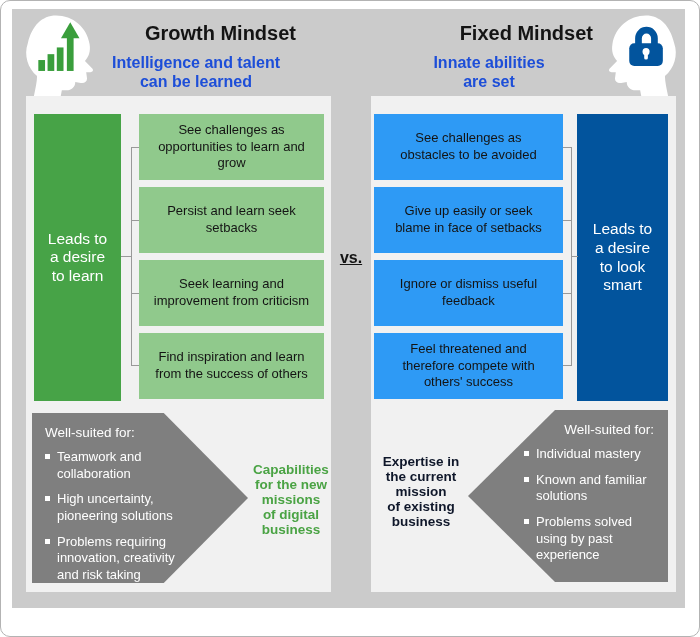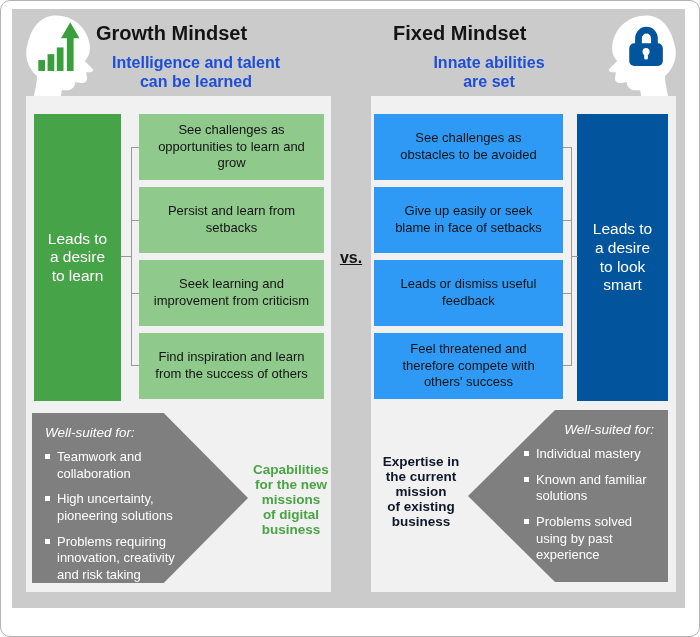--- a/index.html
+++ b/index.html
@@ -8,21 +8,21 @@
     background:#ffffff;border:1px solid #b3b3b3;border-radius:10px;
     box-sizing:border-box;overflow:hidden;
     font-family:"Liberation Sans","DejaVu Sans",sans-serif;color:#111;
   }
   .abs{position:absolute;}
   .band{left:11px;top:8px;width:673px;height:599px;background:#cbcbcb;}
   .panel{top:95px;width:305px;height:496px;background:#f1f1f1;}
   .panel.left{left:25px;}
   .panel.right{left:370px;}
 
-  .title{top:21px;width:200px;text-align:left;font-size:20px;font-weight:bold;color:#141414;}
+  .title{top:21px;width:200px;text-align:right;font-size:20px;font-weight:bold;color:#141414;}
   .subtitle{top:52px;width:210px;text-align:center;font-size:16px;font-weight:bold;line-height:1.2;white-space:pre-line;color:#1d4ed8;}
 
   .head-icon{top:12px;width:84px;height:84px;}
 
   .vs{left:328px;top:248px;width:44px;text-align:center;font-size:16px;font-weight:bold;color:#141414;text-decoration:underline;}
 
   .outcome{
     top:113px;height:287px;display:flex;align-items:center;justify-content:center;
     text-align:center;color:#fff;font-size:15.5px;line-height:1.2;white-space:pre-line;
   }
@@ -43,21 +43,21 @@
   .arrow.point-right{
     left:31px;top:412px;width:216px;height:170px;
     clip-path:polygon(0 0,61% 0,100% 50%,61% 100%,0 100%);
     padding:12px 0 0 13px;
   }
   .arrow.point-left{
     left:467px;top:409px;width:200px;height:172px;
     clip-path:polygon(100% 0,43.5% 0,0 50%,43.5% 100%,100% 100%);
     padding:12px 14px 0 0;
   }
-  .ws-heading{font-size:13.5px;font-style:italic;}
+  .ws-heading{font-size:13.5px;}
   .arrow.point-left .ws-heading{text-align:right;}
   .ws-list{margin-top:9px;}
   .arrow.point-left .ws-list{margin-left:56px;}
   .ws-item{display:flex;gap:7px;margin-bottom:9px;font-size:13px;line-height:1.28;white-space:pre-line;}
   .sq{flex:none;width:5px;height:5px;background:#fff;margin-top:5px;}
 
   .caption{
     text-align:center;font-weight:bold;font-size:13.5px;line-height:1.12;white-space:pre-line;
   }
   .caption.green{left:238px;top:461px;width:104px;color:#4aa344;}
@@ -104,39 +104,39 @@
 
   <div class="abs vs">vs.</div>
 
   <div class="abs outcome green">Leads to
 a desire
 to learn</div>
 
   <div class="abs behavior g r1">See challenges as
 opportunities to learn and
 grow</div>
-  <div class="abs behavior g r2">Persist and learn from
+  <div class="abs behavior g r2">Persist and learn seek
 setbacks</div>
   <div class="abs behavior g r3">Seek learning and
 improvement from criticism</div>
   <div class="abs behavior g r4">Find inspiration and learn
 from the success of others</div>
 
   <div class="abs cline" style="left:130px;top:146px;width:1px;height:219px;"></div>
   <div class="abs cline" style="left:130px;top:146px;width:8px;height:1px;"></div>
   <div class="abs cline" style="left:130px;top:219px;width:8px;height:1px;"></div>
   <div class="abs cline" style="left:130px;top:292px;width:8px;height:1px;"></div>
   <div class="abs cline" style="left:130px;top:364px;width:8px;height:1px;"></div>
   <div class="abs cline" style="left:120px;top:255px;width:11px;height:1px;"></div>
 
   <div class="abs behavior b r1">See challenges as
 obstacles to be avoided</div>
   <div class="abs behavior b r2">Give up easily or seek
 blame in face of setbacks</div>
-  <div class="abs behavior b r3">Leads or dismiss useful
+  <div class="abs behavior b r3">Ignore or dismiss useful
 feedback</div>
   <div class="abs behavior b r4">Feel threatened and
 therefore compete with
 others' success</div>
 
   <div class="abs outcome navy">Leads to
 a desire
 to look
 smart</div>
 

